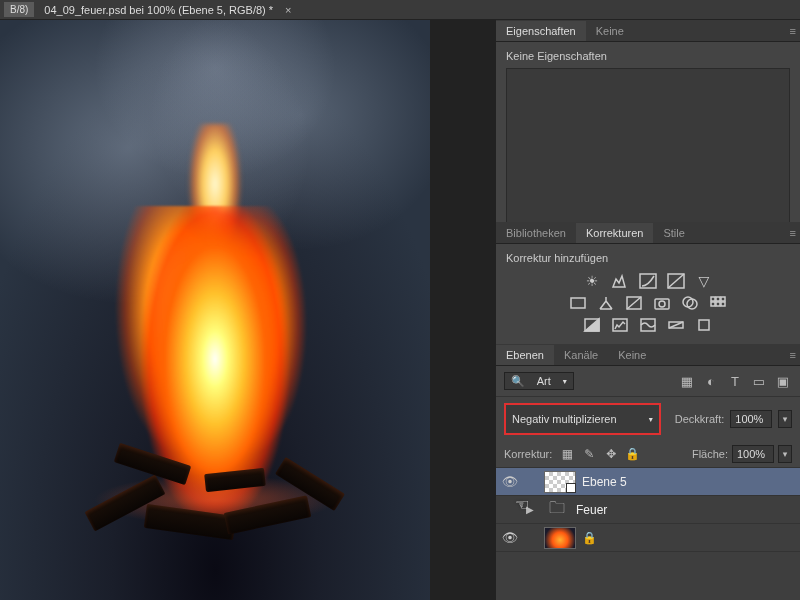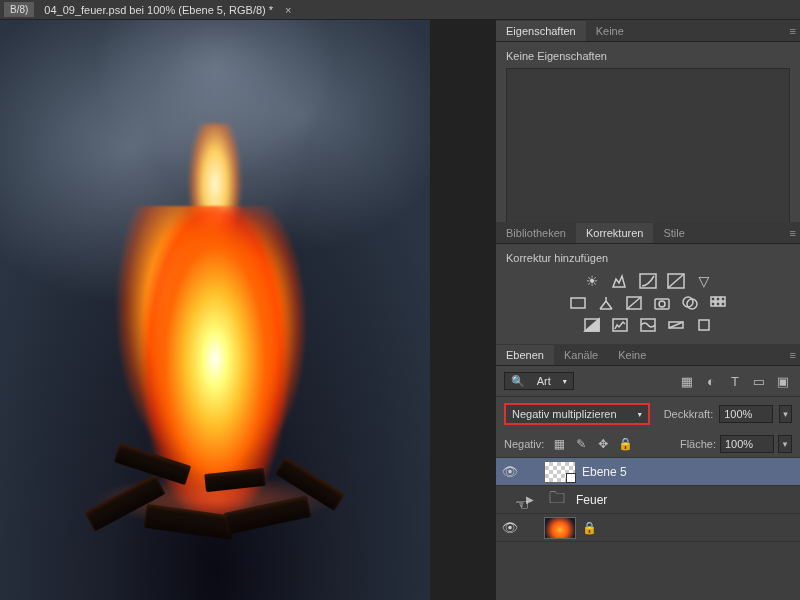--- a/index.html
+++ b/index.html
@@ -46,23 +46,23 @@
 .adj-label { margin-bottom: 6px; }
 .adj-icons { display: flex; flex-wrap: wrap; gap: 8px; justify-content: center; padding: 2px 0; }
 .adj-icons .icon { width: 20px; height: 18px; display: flex; align-items: center; justify-content: center; color: #ccc; cursor: pointer; font-size: 14px; }
 .adj-icons svg { width: 18px; height: 16px; stroke: #ccc; fill: none; stroke-width: 1.5; }
 .layers-panel { flex: 1; display: flex; flex-direction: column; }
 .layers-tools { padding: 6px 8px; display: flex; align-items: center; gap: 6px; border-bottom: 1px solid #333; }
 .layers-tools .sel { background: #3a3a3a; border: 1px solid #222; color: #ddd; padding: 1px 6px; font-size: 11px; display: flex; align-items: center; gap: 12px; cursor: pointer; height: 18px; }
 .layers-tools .spacer { flex: 1; }
 .layers-tools .ticon { width: 18px; height: 18px; display: flex; align-items: center; justify-content: center; color: #bbb; cursor: pointer; font-size: 13px; }
 .blend-row { padding: 6px 8px; display: flex; align-items: center; gap: 6px; }
-.blend-sel { border: 2px solid #e03030; background: #3a3a3a; color: #ddd; padding: 2px 6px; font-size: 11px; display: flex; align-items: center; justify-content: space-between; width: 160px; height: 22px; cursor: pointer; }
+.blend-sel { border: 2px solid #e03030; background: #3a3a3a; color: #ddd; padding: 2px 6px; font-size: 11px; display: flex; align-items: center; justify-content: space-between; width: 160px; height: 32px; cursor: pointer; }
 .opacity-label { color: #bbb; margin-left: 8px; font-size: 11px; }
-.pct-input { background: #3a3a3a; border: 1px solid #222; color: #ddd; padding: 1px 4px; width: 54px; font-size: 11px; height: 18px; }
+.pct-input { background: #3a3a3a; border: 1px solid #222; color: #ddd; padding: 1px 4px; width: 42px; font-size: 11px; height: 18px; }
 .pct-dd { background: #3a3a3a; border: 1px solid #222; width: 14px; height: 18px; display: flex; align-items: center; justify-content: center; cursor: pointer; color: #bbb; font-size: 9px; }
 .lock-row { padding: 4px 8px; display: flex; align-items: center; gap: 4px; border-bottom: 1px solid #333; }
 .lock-row .lbl { color: #bbb; margin-right: 2px; }
 .lock-icons { display: flex; gap: 4px; }
 .lock-icons .li { width: 18px; height: 18px; display: flex; align-items: center; justify-content: center; color: #bbb; cursor: pointer; font-size: 12px; }
 .layer-list { flex: 1; background: #3e3e3e; overflow-y: auto; }
 .layer { display: flex; align-items: center; height: 28px; border-bottom: 1px solid #333; padding: 0 4px; gap: 6px; }
 .layer.selected { background: #5a6a88; }
 .layer .eye { width: 20px; display: flex; justify-content: center; color: #ccc; cursor: pointer; font-size: 13px; }
 .layer .caret { width: 12px; color: #bbb; cursor: pointer; font-size: 10px; }
@@ -240,21 +240,21 @@
         <div class="blend-row">
           <div class="blend-sel">
             <span>Negativ multiplizieren</span>
               <span class="caret-down">▾</span>
           </div>
           <span class="opacity-label">Deckkraft:</span>
           <input class="pct-input" value="100%" style="">
           <div class="pct-dd">▾</div>
         </div>
         <div class="lock-row">
-          <span class="lbl">Negativ:</span>
+          <span class="lbl">Korrektur:</span>
           <div class="lock-icons">
             <span class="li">▦</span>
             <span class="li">✎</span>
             <span class="li">✥</span>
             <span class="li">🔒</span>
           </div>
           <div class="spacer" style="flex:1"></div>
           <span class="opacity-label">Fläche:</span>
           <input class="pct-input" value="100%" style="">
           <div class="pct-dd">▾</div>

